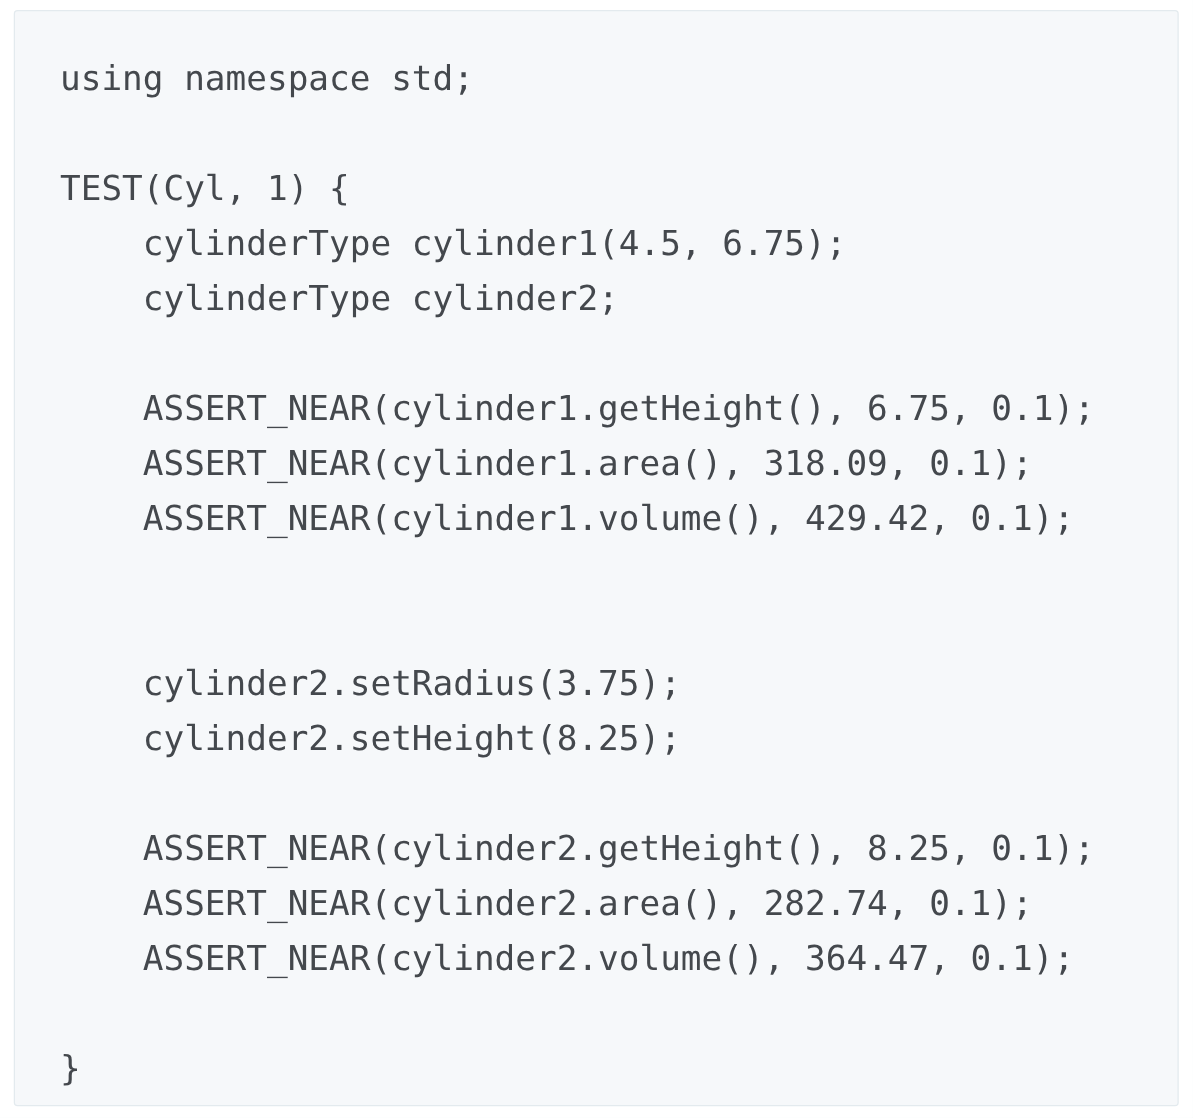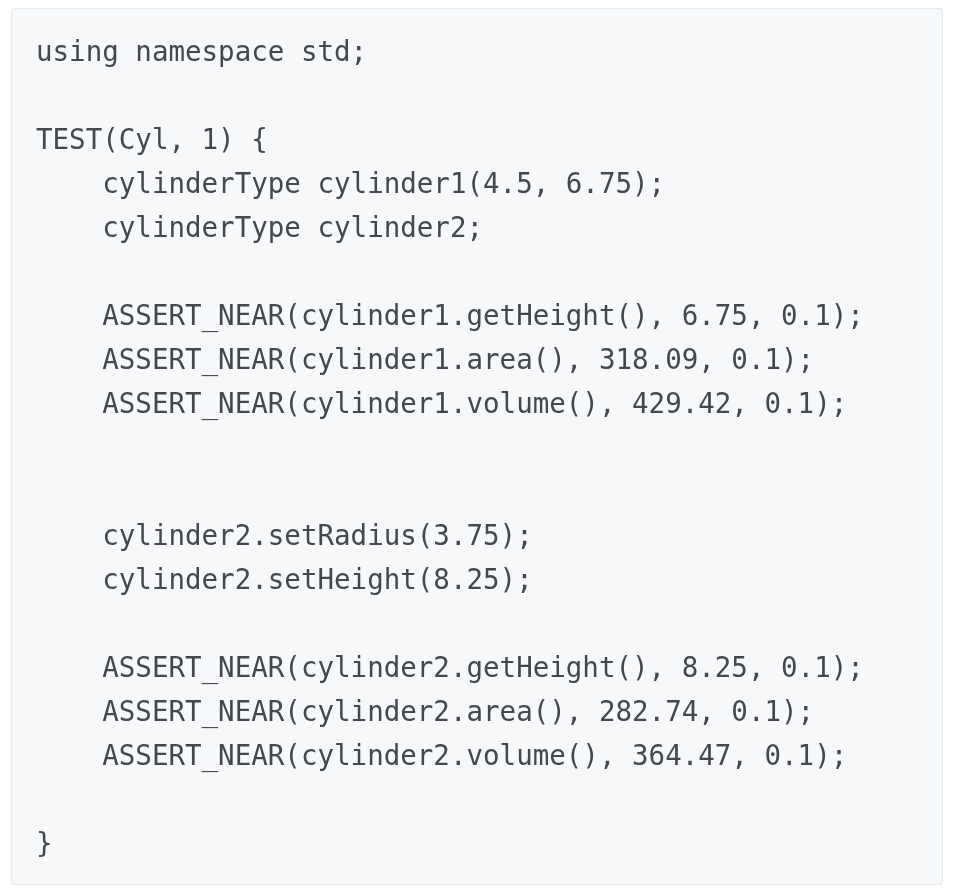--- a/index.html
+++ b/index.html
@@ -37,21 +37,21 @@
 
   .code-scroll {
     position: absolute;
     inset: 0;
     overflow: hidden;
     padding: 20px 0 0 0;
     box-sizing: border-box;
   }
 
   pre.code {
-    margin: 0;
+    margin: 12px;
     padding: 0 24px;
     font-family: "DejaVu Sans Mono", "Liberation Mono", monospace;
     font-size: 27.5px;
     line-height: 44px;
     color: #44484d;
     letter-spacing: 0px;
     white-space: pre;
     tab-size: 4;
     -moz-tab-size: 4;
     font-weight: 400;

